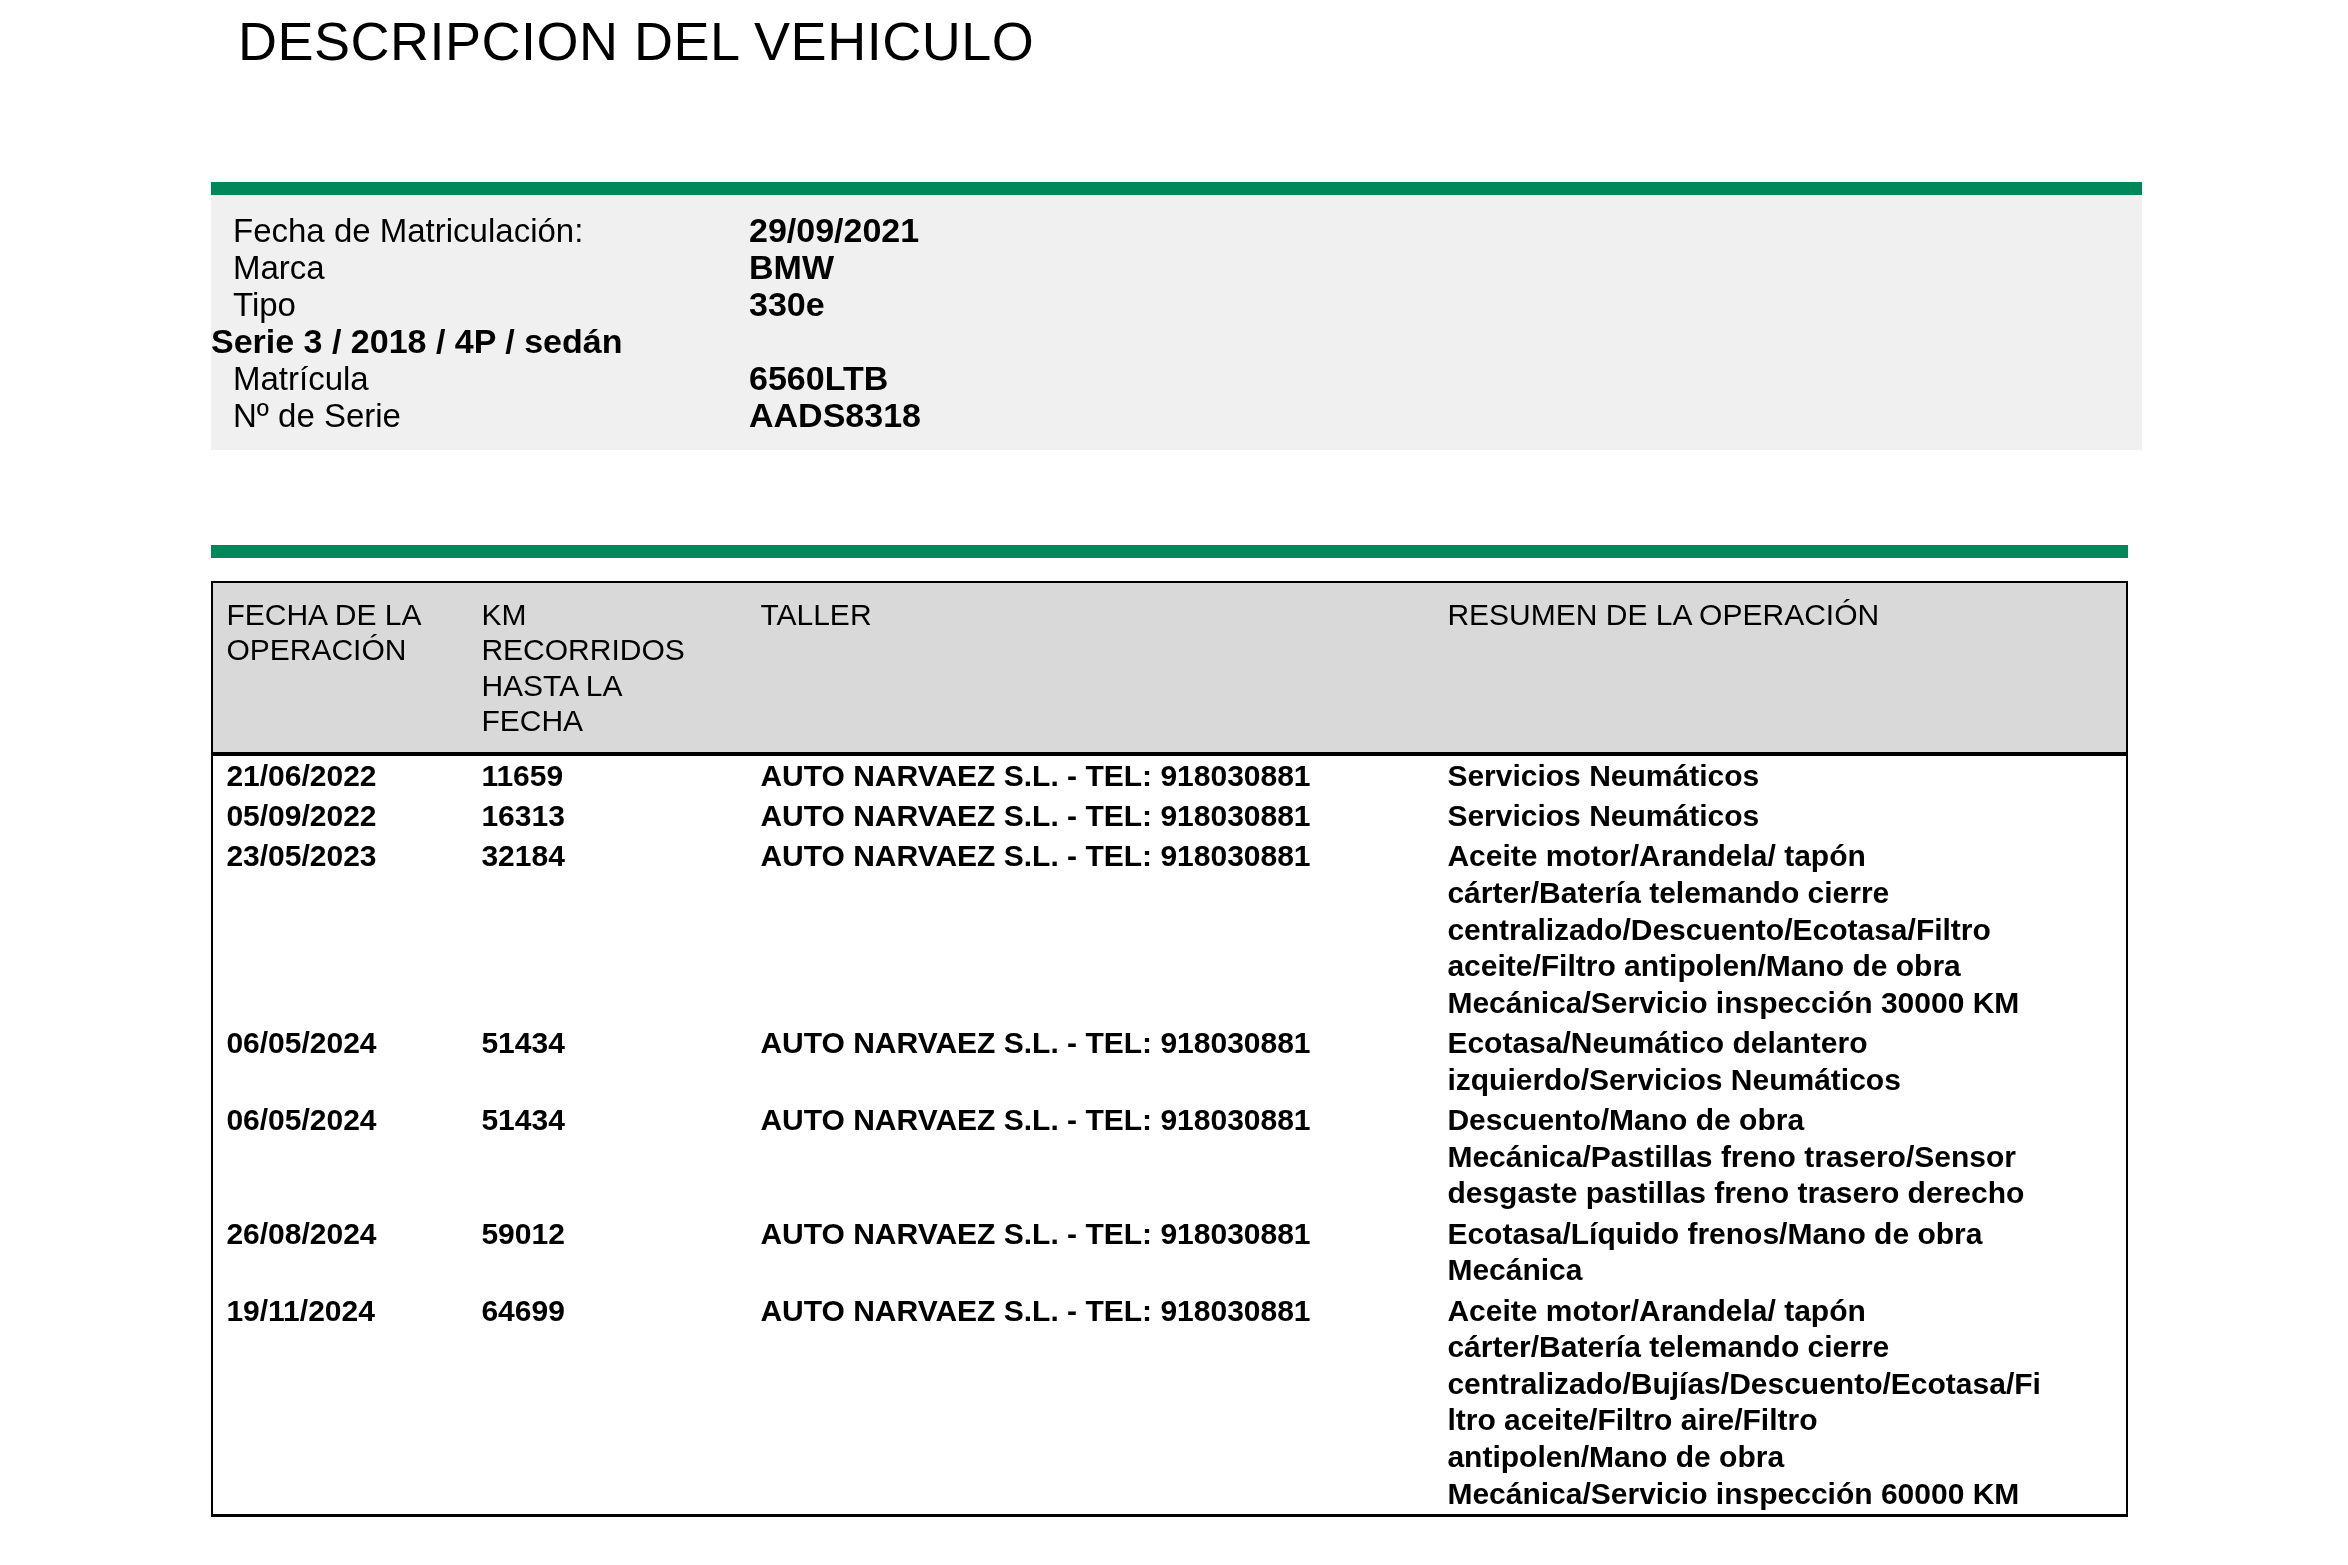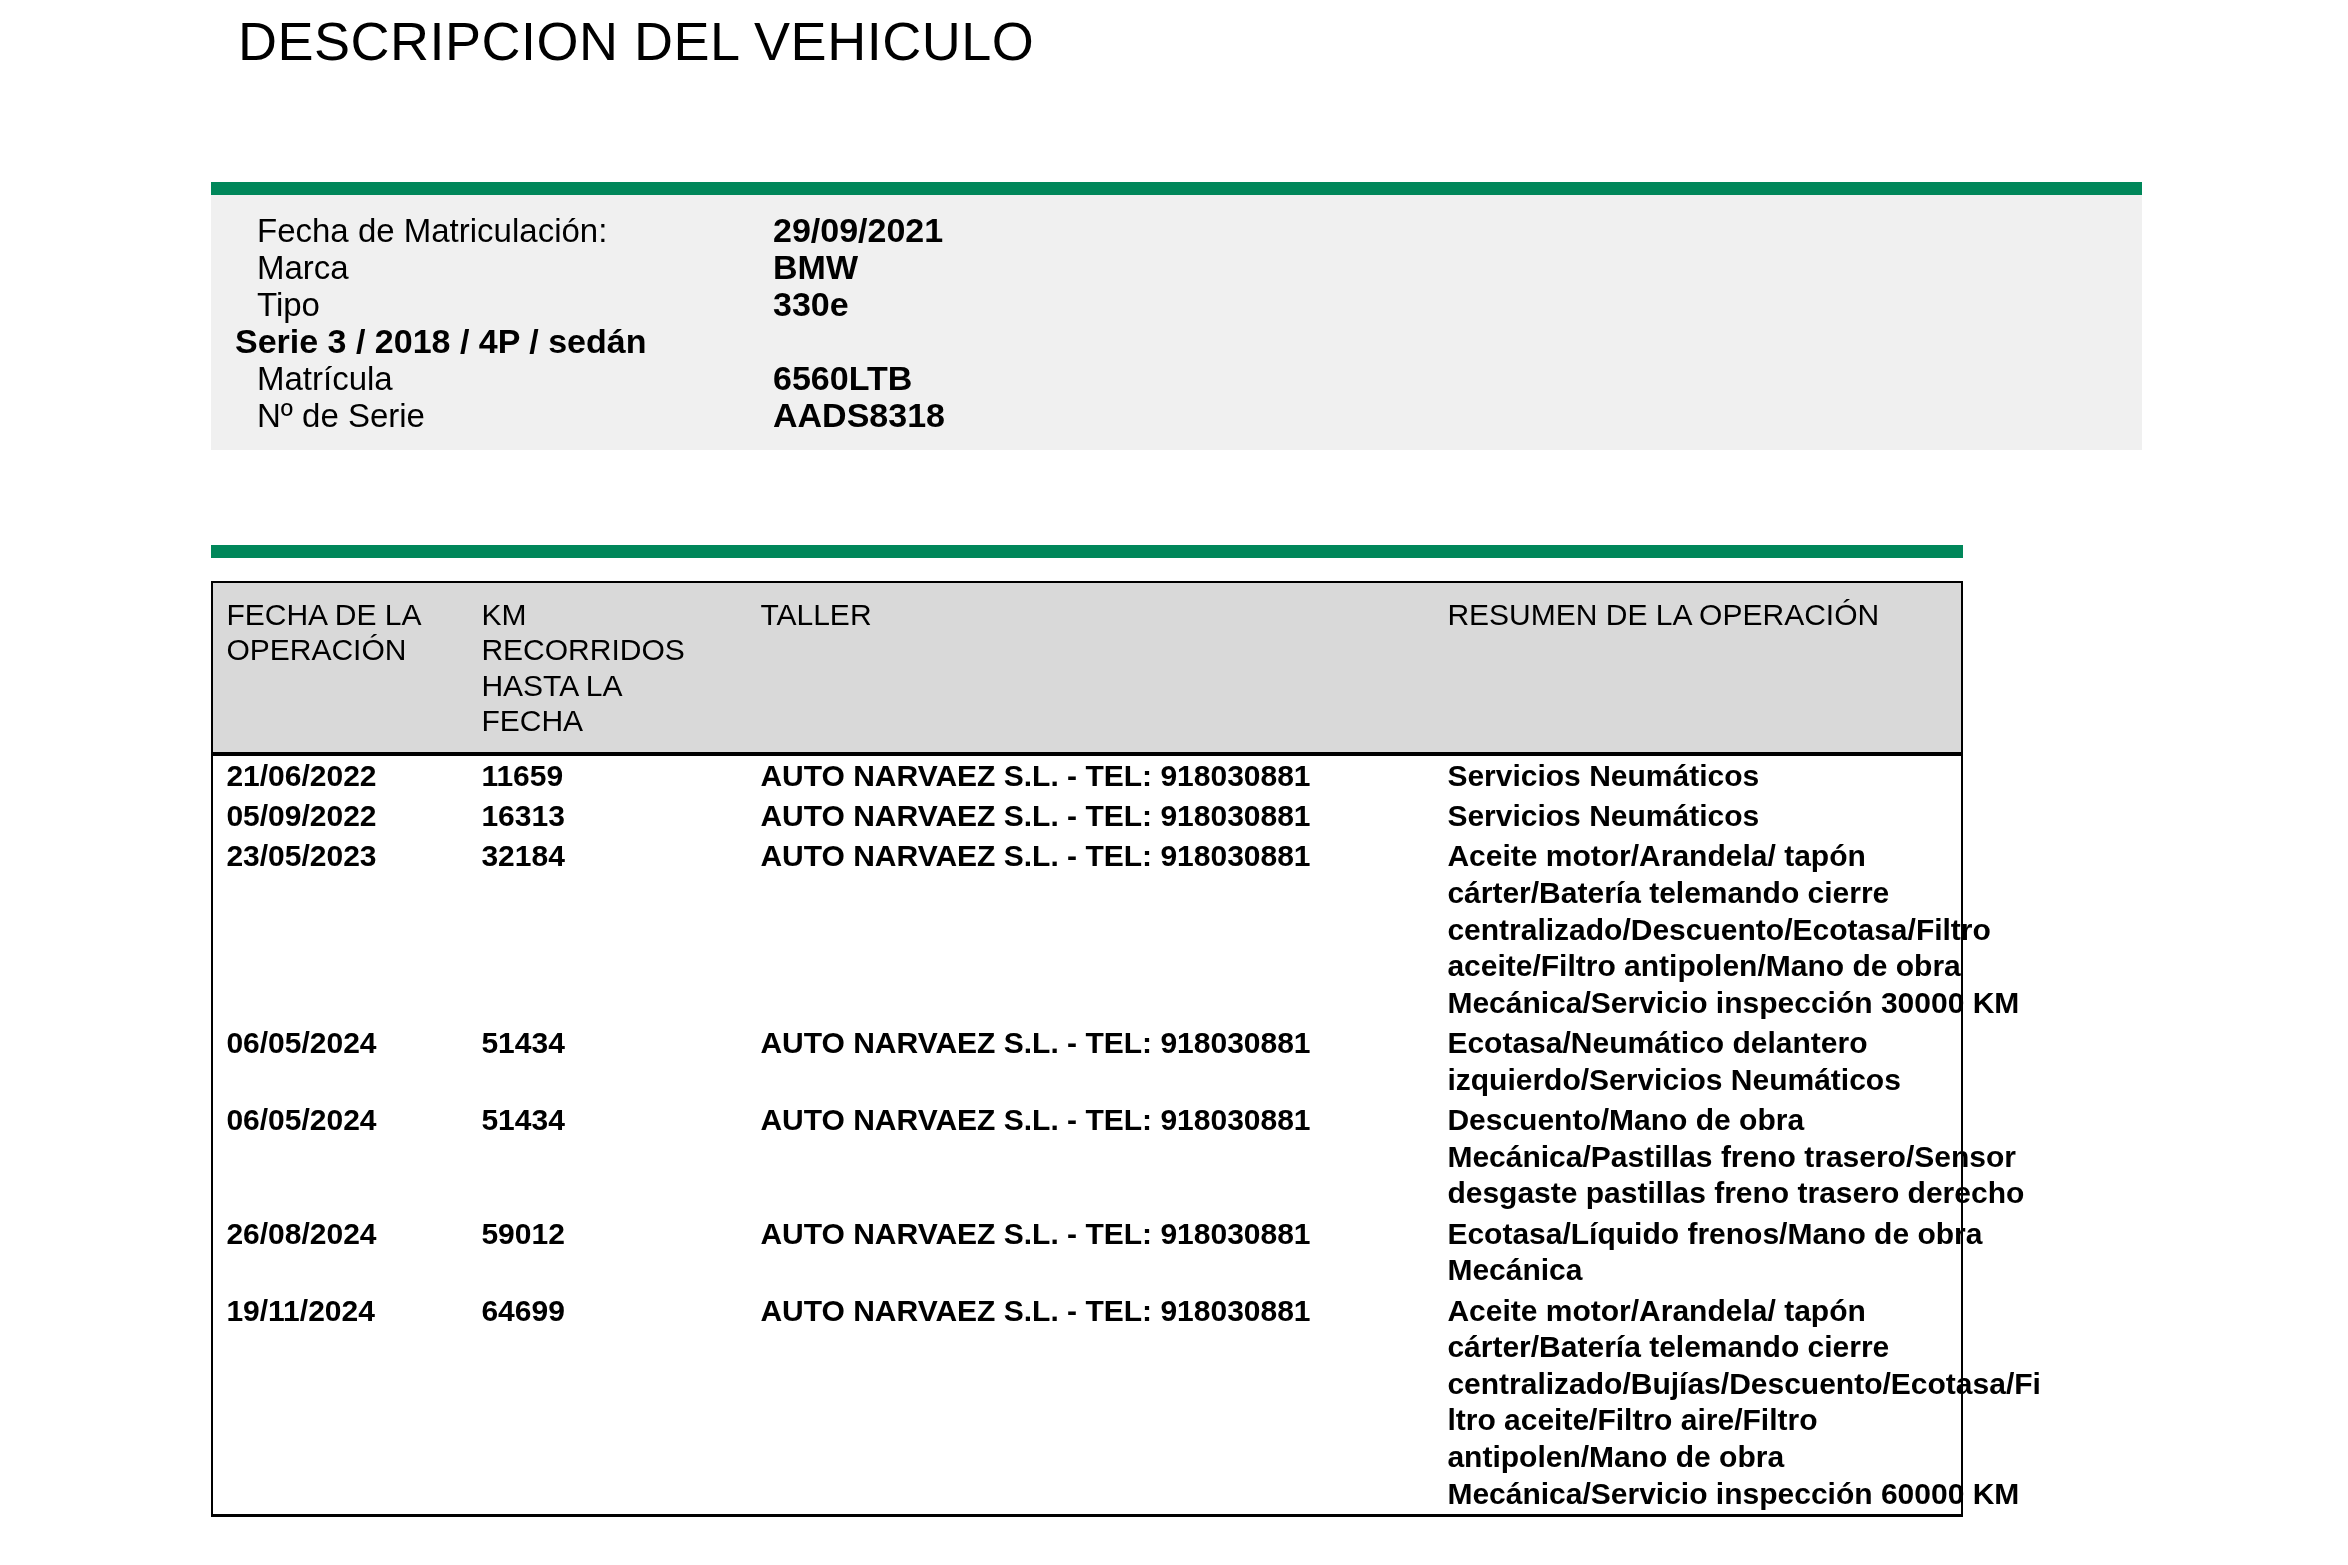--- a/index.html
+++ b/index.html
@@ -46,21 +46,20 @@
     background: #00875A;
   }
   .info-panel {
     background: #F0F0F0;
     padding: 15.4px 0 17.3px 0;
   }
   .info-row {
     display: flex;
     align-items: baseline;
     height: 37px;
-    padding-left: 24px;
   }
   .info-label {
     width: 538px;
     padding-left: 22px;
     box-sizing: border-box;
     font-size: 33px;
     font-weight: 400;
     white-space: nowrap;
   }
   .info-value {
@@ -79,21 +78,21 @@
     text-decoration: underline;
     text-underline-offset: 5.8px;
     white-space: nowrap;
   }
 
   
   .ops-block {
     position: absolute;
     left: 211px;
     top: 545px;
-    width: 1752px;
+    width: 1917px;
   }
   .ops-green-bar {
     width: 100%;
     height: 13.4px;
     background: #00875A;
   }
   .ops-table-wrap {
     margin-top: 23px;
     border: 2.9px solid #000000;
     border-bottom: 3.8px solid #000000;

